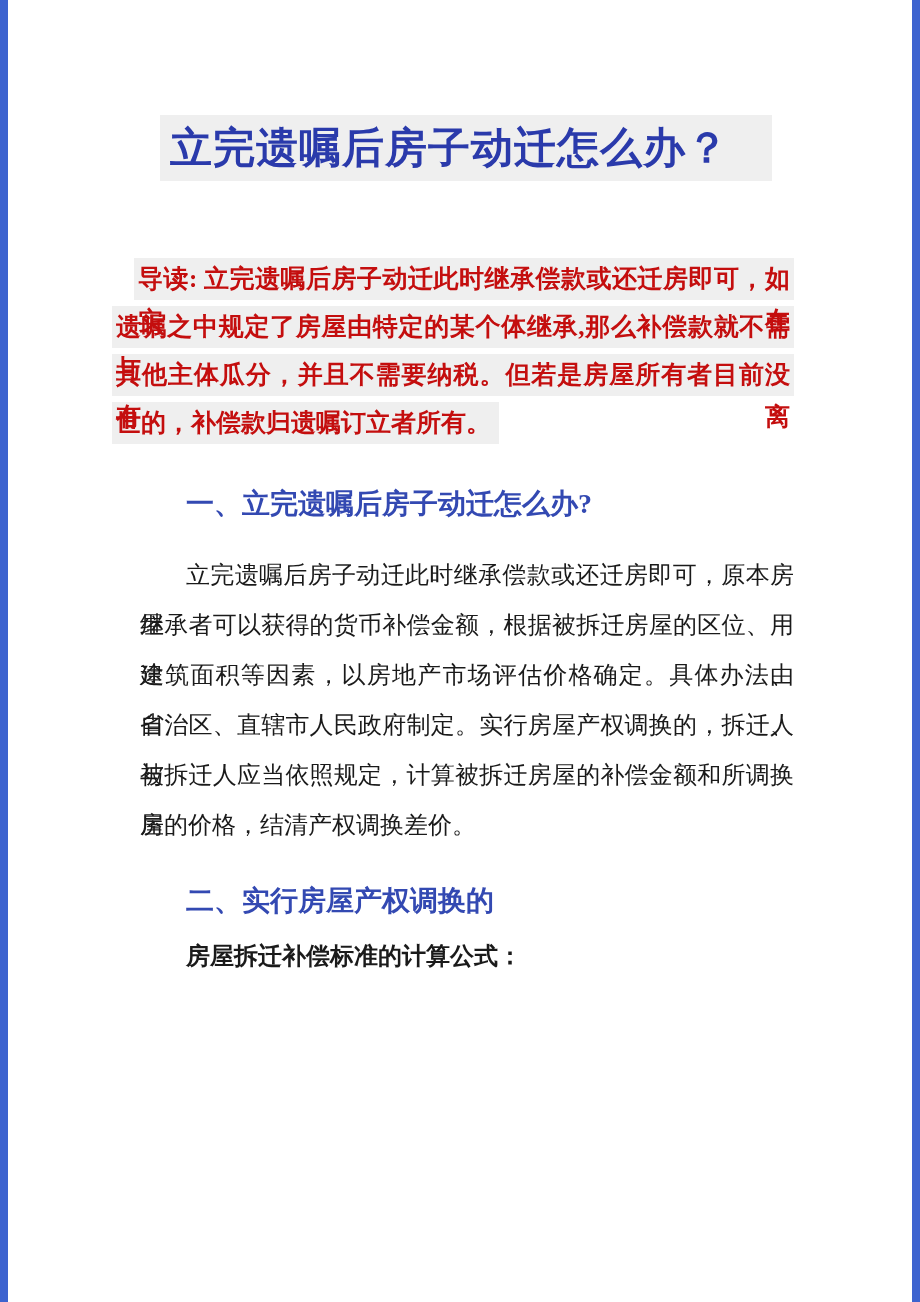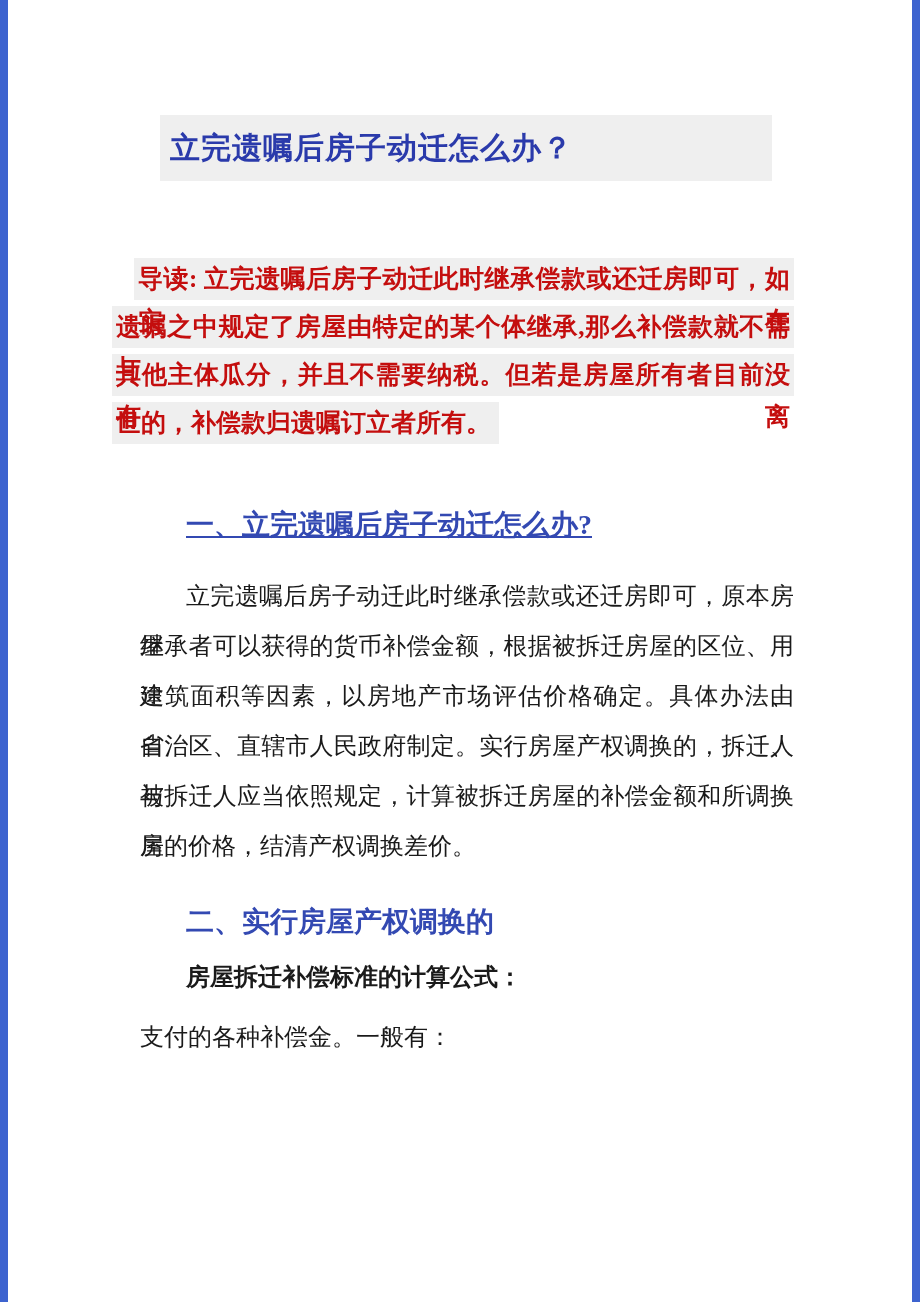--- a/index.html
+++ b/index.html
@@ -27,21 +27,21 @@
     margin: 115px 0 0 160px;
     width: 612px;
     height: 66px;
     background: #efefef;
     display: flex;
     align-items: center;
   }
   .title-box h1 {
     margin: 0;
     padding-left: 10px;
-    font-size: 30px;
+    font-size: 42px;
     font-weight: bold;
     color: #2a3aab;
     letter-spacing: 1px;
     white-space: nowrap;
   }
 
   
   .lead {
     margin: 77px 126px 0 112px; 
     color: #c40e0e;
@@ -66,21 +66,21 @@
 
   
   h2 {
     margin: 0 126px 0 186px;
     font-size: 28px;
     font-weight: bold;
     color: #3349b2;
     line-height: 36px;
     white-space: nowrap;
   }
-  .h1-gap { margin-top: 63px; text-decoration: underline; }
+  .h1-gap { margin-top: 42px; }
   .h2-gap { margin-top: 33px; }
 
   
   .para {
     margin-left: 140px;   
     margin-right: 126px;
     color: #1a1a1a;
     font-size: 24px;
   }
   .para .line {
@@ -126,15 +126,14 @@
       <div class="line">屋的价格，结清产权调换差价。</div>
     </div>
 </div>
 
 <div>
   <h2 class="h2-gap">二、实行房屋产权调换的</h2>
   <div class="para p-gap-2">
       <div class="line first">房屋拆迁补偿标准的计算公式：</div>
     </div>
   <div class="para p-gap-3">
-      <div class="line">支付的各种补偿金。一般有：</div>
     </div>
 </div>
 
 </body></html>

